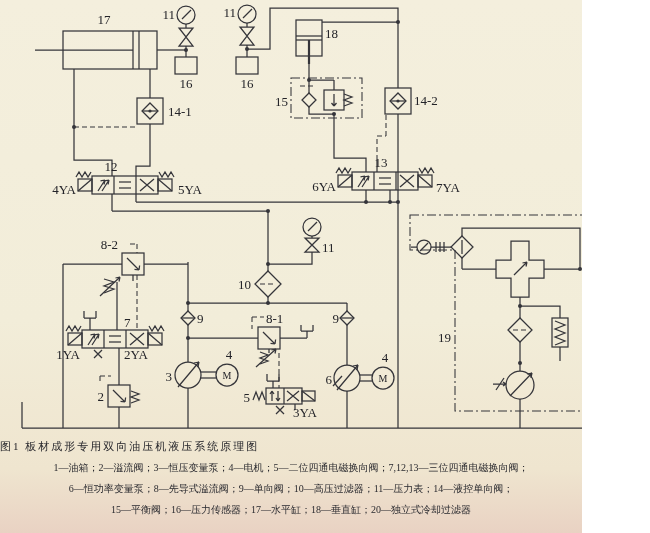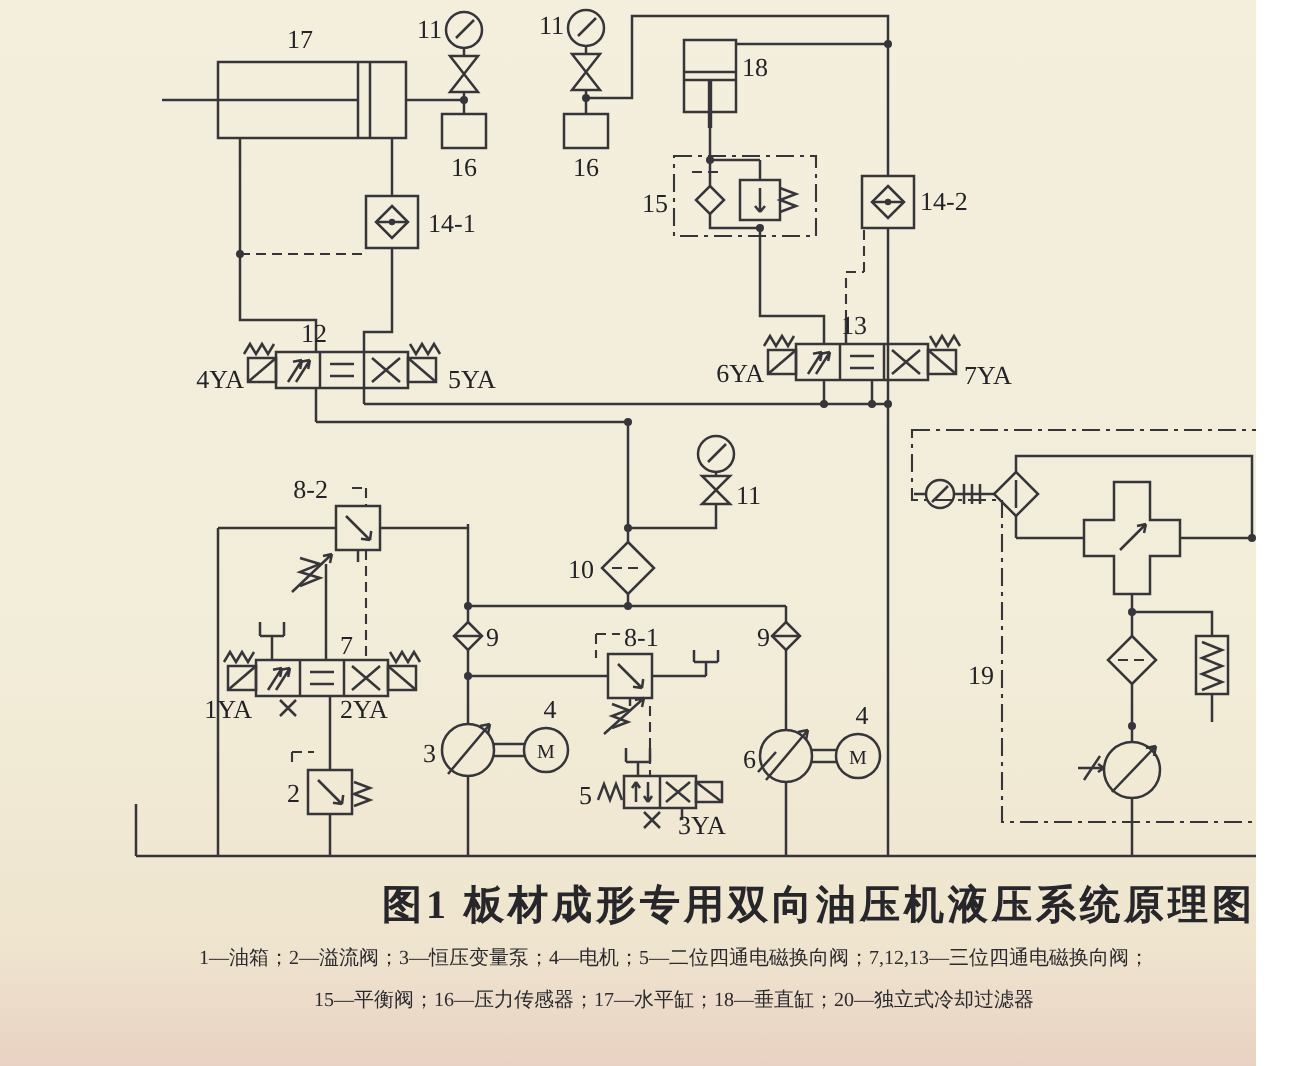--- a/index.html
+++ b/index.html
@@ -1,27 +1,27 @@
 <!DOCTYPE html>
 <html><head>
 <meta charset="utf-8">
 <style>
   html,body{margin:0;padding:0;}
   body{width:650px;height:533px;font-family:"Liberation Serif",serif;}
   .page{position:relative;width:582px;height:533px;overflow:hidden;
-        background:linear-gradient(180deg,#f4efdd 0%,#f2edd9 60%,#efe5cf 88%,#e9d2c3 100%);padding-left:46px;}
+        background:linear-gradient(180deg,#f4efdd 0%,#f2edd9 60%,#efe5cf 88%,#e9d2c3 100%);}
   svg{display:block;}
   .ln{fill:none;stroke:#35353a;stroke-width:1.25;stroke-linecap:butt;stroke-linejoin:miter;}
   .thick{stroke-width:2.2;}
   .dash{stroke-dasharray:5 3;stroke-width:1.05;}
   .dashdot{stroke-dasharray:9 3 2 3;stroke-width:1.05;}
   .dot{fill:#35353a;stroke:none;}
   text{font-family:"Liberation Serif",serif;font-size:13px;fill:#232328;}
   .mtxt{font-size:10px;}
-  .caption{margin-top:6px;text-align:right;font-size:20px;font-weight:bold;
+  .caption{margin-top:6px;text-align:left;font-size:11px;font-weight:normal;
            letter-spacing:2px;color:#26262b;}
   .legend{margin-top:3px;text-align:center;font-size:10px;line-height:21px;color:#2a2a2f;}
 </style>
 </head>
 <body>
 
 <div class="page">
 
 <svg width="650" height="433" viewBox="0 0 650 433">
   <defs>
@@ -319,16 +319,17 @@
   <g>
     <path class="ln" d="M22,402 V428 M22,428 H620 M618,404 V428"></path>
     <text x="623" y="425">1</text>
   </g>
 </svg>
 
 <div class="caption">图1 板材成形专用双向油压机液压系统原理图</div>
 
 <div class="legend">
   <div>1—油箱；2—溢流阀；3—恒压变量泵；4—电机；5—二位四通电磁换向阀；7,12,13—三位四通电磁换向阀；</div>
+  <div>6—恒功率变量泵；8—先导式溢流阀；9—单向阀；10—高压过滤器；11—压力表；14—液控单向阀；</div>
   <div>15—平衡阀；16—压力传感器；17—水平缸；18—垂直缸；20—独立式冷却过滤器</div>
 </div>
 
 </div>
 
 </body></html>

